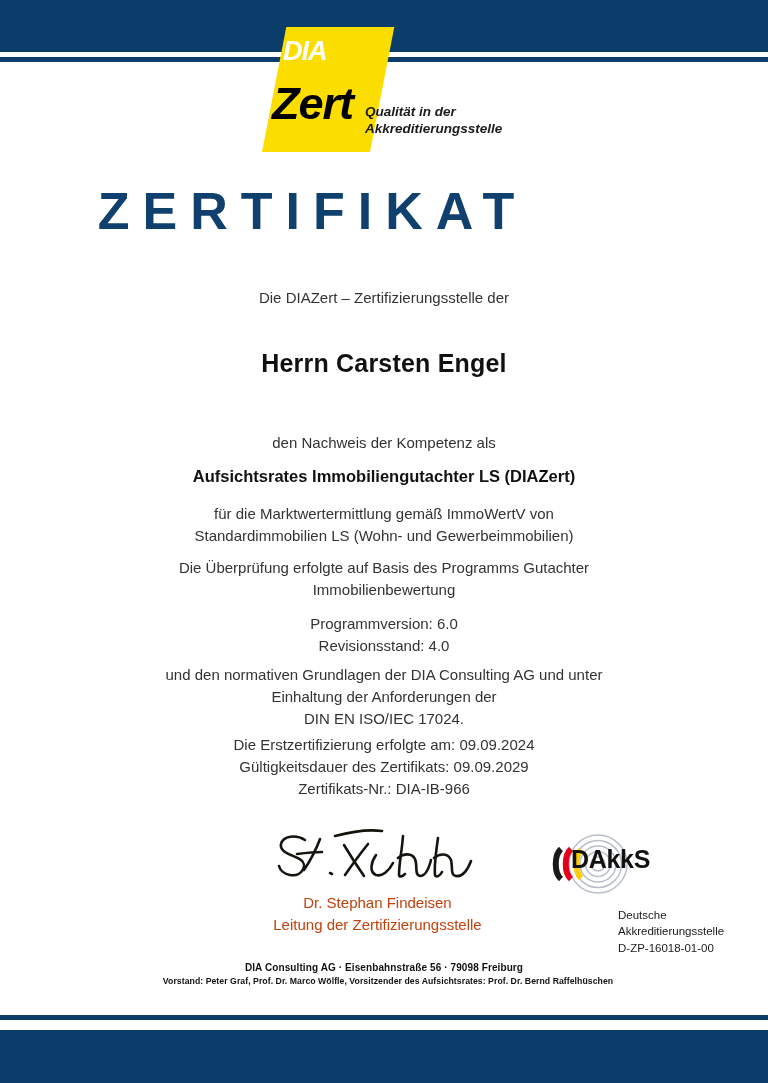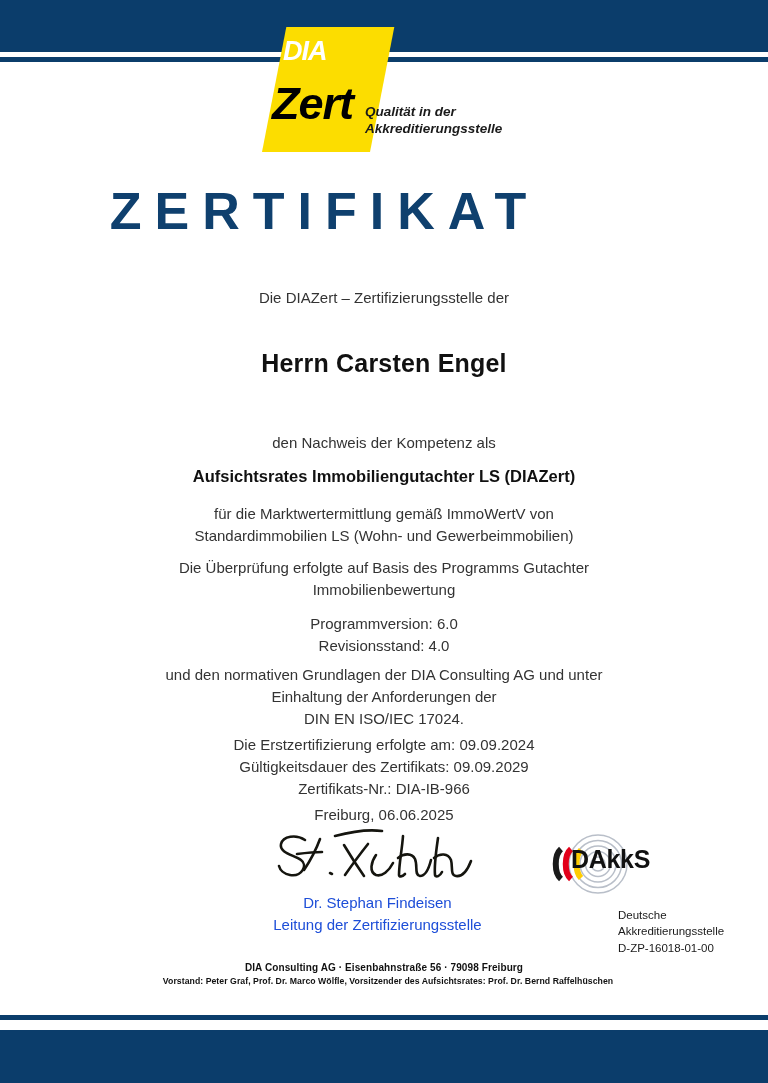--- a/index.html
+++ b/index.html
@@ -85,21 +85,21 @@
     font-style: italic;
     line-height: 1.28;
     color: #1a1a1a;
     white-space: nowrap;
   }
 
   
   .cert-title {
     position: absolute;
     top: 181px;
-    left: 12px;
+    left: 0;
     width: 612px;
     text-align: center;
     font-size: 52px;
     font-weight: bold;
     letter-spacing: 13px;
     color: #0f406e;
     text-indent: 13px;
   }
 
   
@@ -144,21 +144,21 @@
     height: 62px;
   }
   .sig-names {
     position: absolute;
     top: 892px;
     left: 0;
     width: 755px;
     text-align: center;
     font-size: 15px;
     line-height: 1.45;
-    color: #1d4ed8;
+    color: #c2410c;
   }
 
   
   .dakks {
     position: absolute;
     top: 833px;
     left: 546px;
     width: 200px;
     height: 90px;
   }
@@ -269,21 +269,20 @@
     <div>Einhaltung der   Anforderungen der</div>
     <div>DIN EN ISO/IEC 17024.</div>
   </div>
 
   <div class="body-block b-dates">
     <div>Die Erstzertifizierung erfolgte am: 09.09.2024</div>
     <div>Gültigkeitsdauer des Zertifikats: 09.09.2029</div>
     <div>Zertifikats-Nr.: DIA-IB-966</div>
   </div>
 
-  <div class="body-block b-place">Freiburg, 06.06.2025</div>
 
   <div class="signature">
     <svg width="230" height="62" viewBox="0 0 230 62" xmlns="http://www.w3.org/2000/svg">
       <g fill="none" stroke="#15150f" stroke-width="2.6" stroke-linecap="round" stroke-linejoin="round">
         <path d="M33 12 C24 6, 11 8, 9 16 C7 25, 22 27, 29 32 C36 37, 30 49, 18 47 C12 46, 8 42, 7 38"></path>
         <path d="M32 42 C38 33, 44 22, 48 11"></path>
         <path d="M25 26 C33 25, 42 24, 50 24"></path>
         <path d="M58 45 L60 46"></path>
         <path d="M72 17 C78 27, 85 38, 92 48"></path>
         <path d="M96 16 C88 26, 80 37, 73 47"></path>

